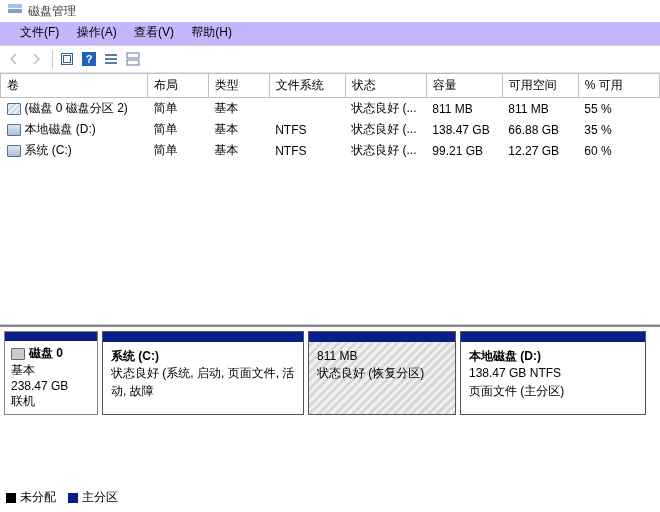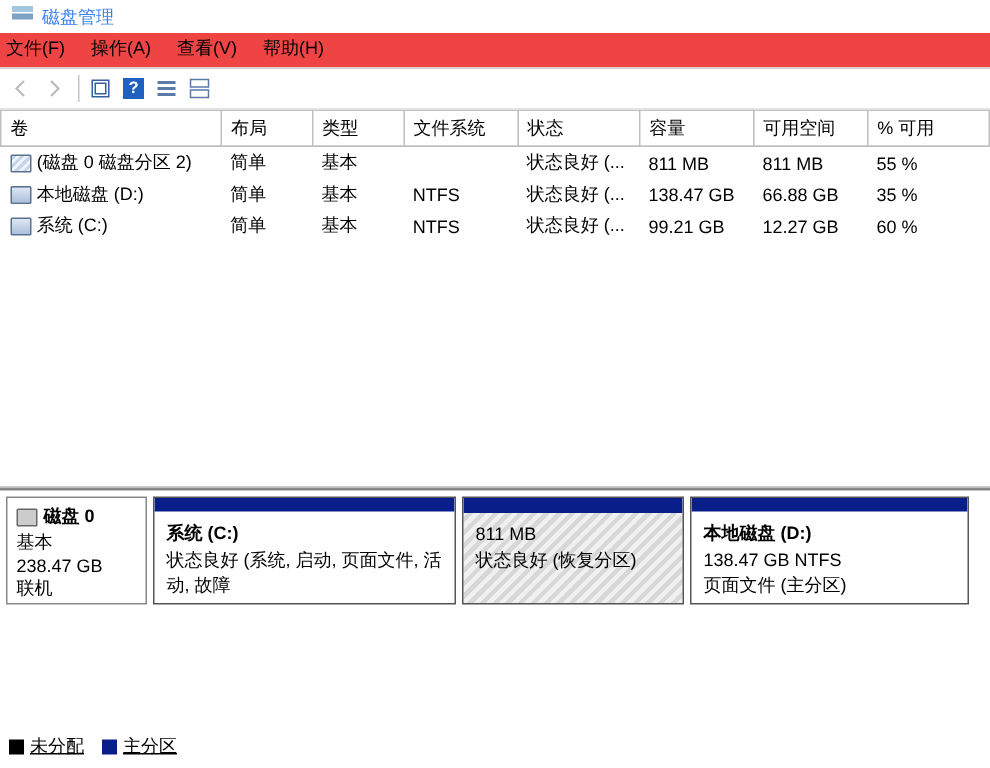--- a/index.html
+++ b/index.html
@@ -11,21 +11,21 @@
     background: #ffffff;
     color: #000000;
     width: 660px;
     height: 512px;
     overflow: hidden;
   }
   .titlebar {
     display: flex;
     align-items: center;
     padding: 4px 8px;
-    color: #3b82f6;
+    color: #404040;
     background: #fff;
     height: 22px;
   }
   .titlebar .app-icon {
     width: 14px; height: 14px;
     margin-right: 6px;
     display: inline-block;
     position: relative;
   }
   .titlebar .app-icon::before {
@@ -36,22 +36,22 @@
     background: #7da0c4;
   }
   .titlebar .app-icon::after {
     content: "";
     position: absolute;
     left: 0; top: 0;
     width: 14px; height: 4px;
     background: #a3c7e0;
   }
   .menubar {
-    padding: 2px 8px 4px 4px;
-    background: #ef4444;
+    padding: 2px 8px 4px 20px;
+    background: #c4b5fd;
   }
   .menubar span {
     margin-right: 14px;
     cursor: default;
   }
   .toolbar {
     display: flex;
     align-items: center;
     border-top: 1px solid #d0d0d0;
     border-bottom: 1px solid #e4e4e4;
@@ -132,21 +132,21 @@
   
   .disk-pane {
     border-top: 2px solid #888;
     background: #fff;
     height: 190px;
     padding: 4px;
   }
   .disk-row {
     display: flex;
     align-items: stretch;
-    height: 72px;
+    height: 84px;
     background: #fff;
   }
   .disk-header {
     width: 94px;
     border: 1px solid #888;
     padding: 4px 6px;
     background: #fff;
     display: flex;
     flex-direction: column;
   }
@@ -193,21 +193,20 @@
 
   
   .legend {
     position: absolute;
     left: 6px;
     bottom: 6px;
     display: flex;
     align-items: center;
     gap: 12px;
     font-size: 12px;
-    text-decoration: underline;
   }
   .legend .swatch {
     display: inline-block;
     width: 10px; height: 10px;
     margin-right: 4px;
     vertical-align: middle;
   }
   .swatch.black { background: #000; }
   .swatch.blue { background: #0a1e8a; }
 </style>

